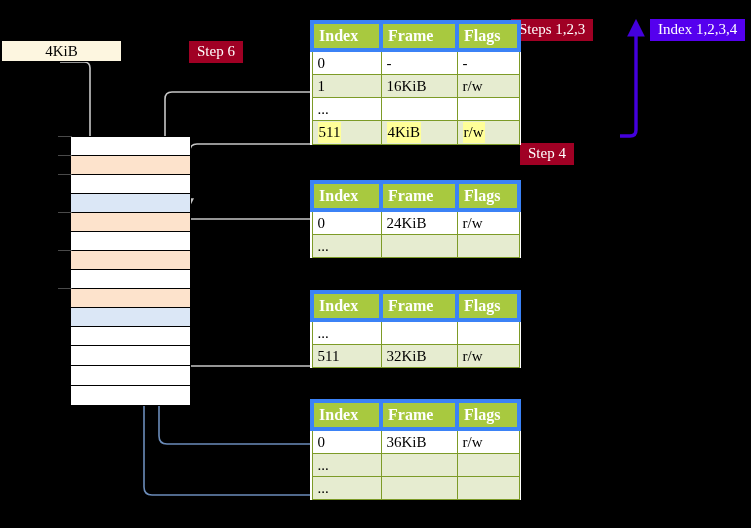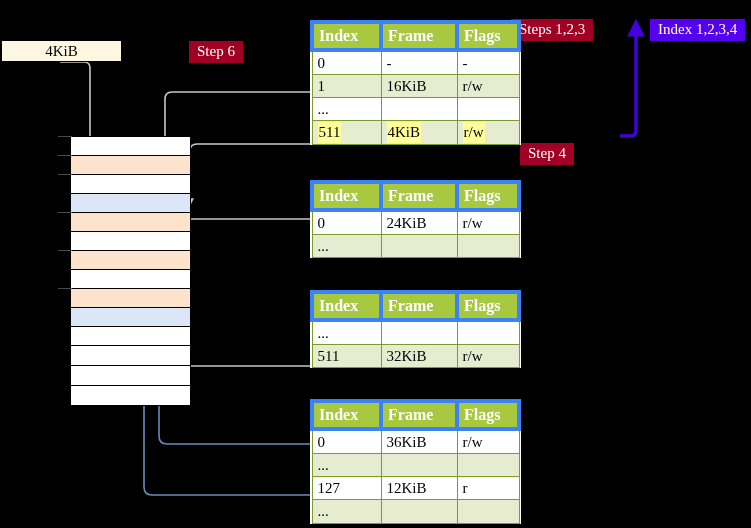--- a/index.html
+++ b/index.html
@@ -213,25 +213,20 @@
         <tr class="plain">
           <td class="c-index">0</td>
           <td class="c-frame">36KiB</td>
           <td class="c-flags">r/w</td>
         </tr>
         <tr class="alt">
           <td class="c-index">...</td>
           <td class="c-frame"></td>
           <td class="c-flags"></td>
         </tr>
-        <tr class="plain">
-          <td class="c-index">127</td>
-          <td class="c-frame">12KiB</td>
-          <td class="c-flags">r</td>
-        </tr>
         <tr class="alt">
           <td class="c-index">...</td>
           <td class="c-frame"></td>
           <td class="c-flags"></td>
         </tr>
       </tbody>
     </table>
 
 </div>
 

